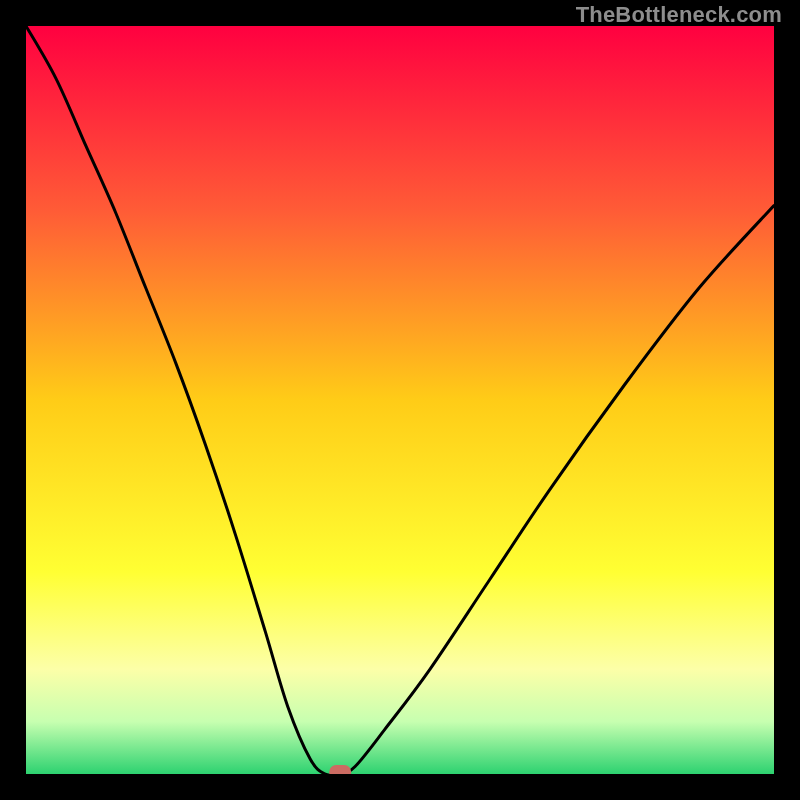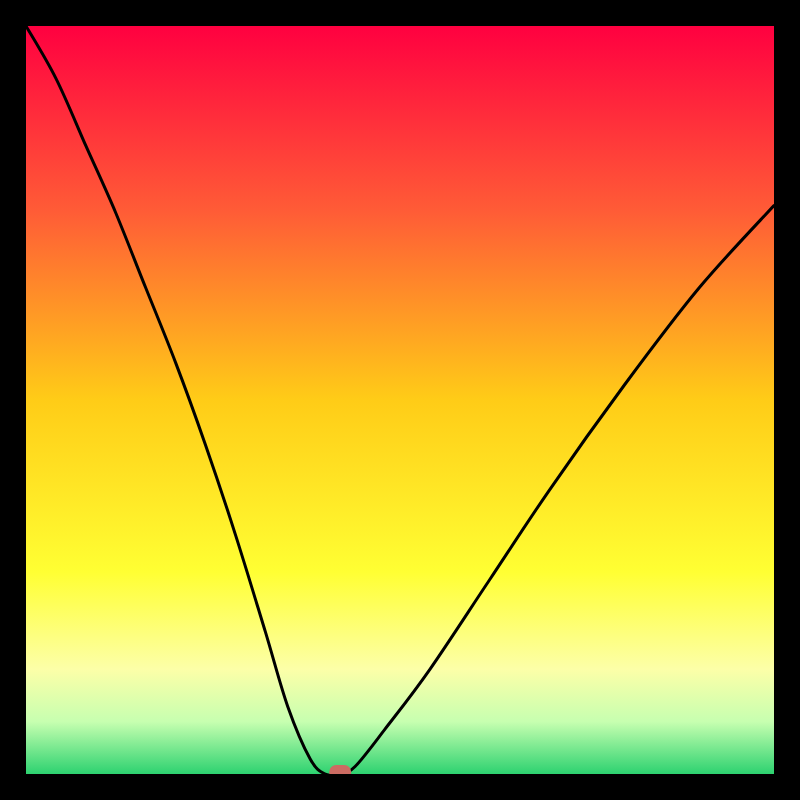--- a/index.html
+++ b/index.html
@@ -29,20 +29,21 @@
   svg.plot {
     position: absolute;
     top: 26px;
     left: 26px;
   }
 </style>
 </head>
 <body>
 <div class="frame">
 
+  <div class="watermark">TheBottleneck.com</div>
 
   <svg class="plot" width="748" height="748" viewBox="0 0 748 748">
     <defs>
       <linearGradient id="bgGrad" x1="0" y1="0" x2="0" y2="1">
         <stop id="g0" offset="0%" stop-color="#ff0040"></stop>
         <stop id="g1" offset="25%" stop-color="#ff5d36"></stop>
         <stop id="g2" offset="50%" stop-color="#ffcc17"></stop>
         <stop id="g3" offset="73%" stop-color="#ffff33"></stop>
         <stop id="g4" offset="86%" stop-color="#fcffa8"></stop>
         <stop id="g5" offset="93%" stop-color="#c7ffb0"></stop>

